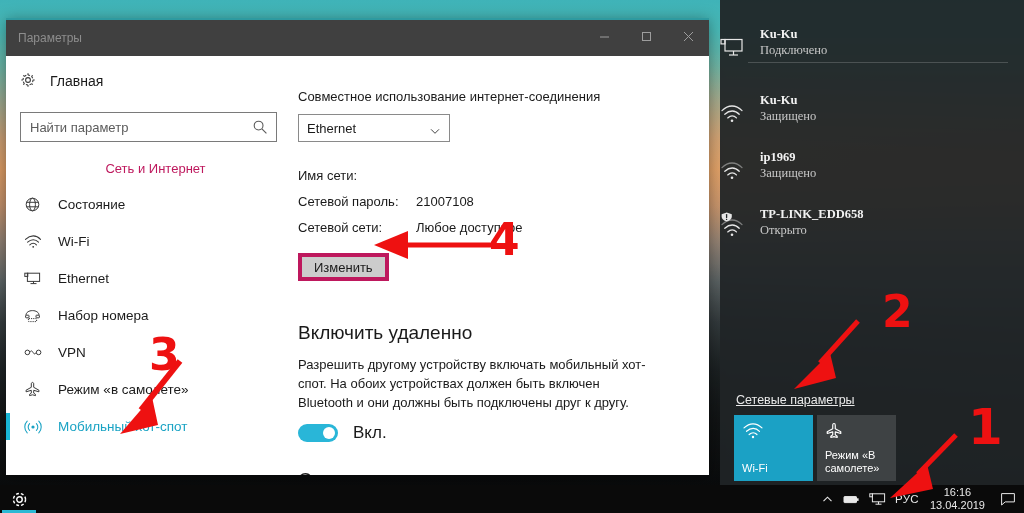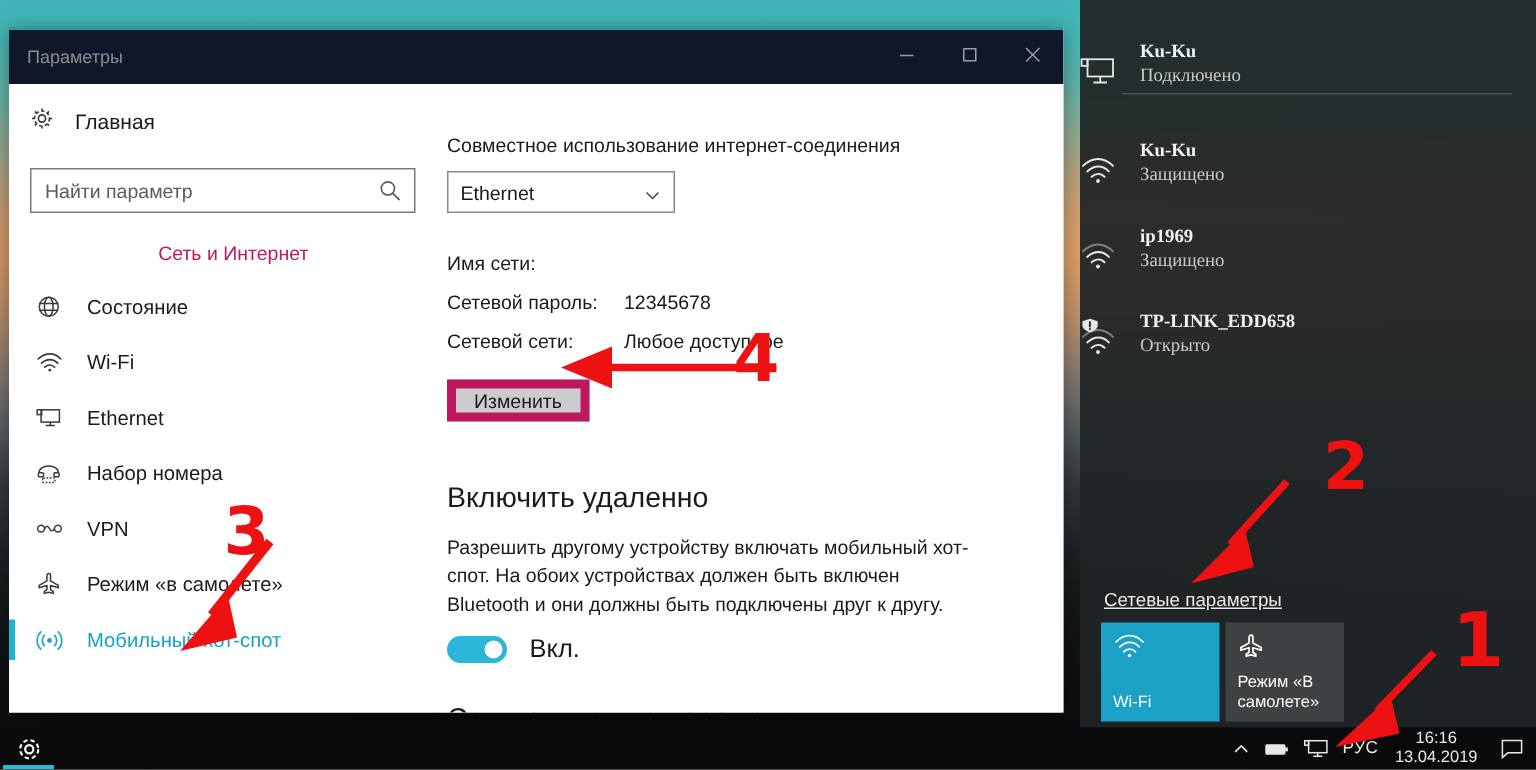--- a/index.html
+++ b/index.html
@@ -43,21 +43,21 @@
     left: 6px; top: 18px;
     width: 703px; height: 457px;
     background: #ffffff;
     border-top: 2px solid #2e9aa0;
     box-shadow: 0 2px 14px rgba(0,0,0,.38);
     overflow: hidden;
   }
   #title-bar {
     position: relative;
     height: 36px;
-    background: #0f172a;
+    background: #404040;
   }
   #title-bar .title {
     position: absolute; left: 12px; top: 11px;
     font-size: 12px; color: #8d8d8d;
   }
   .win-btns {
     position: absolute; right: 0; top: 0;
     display: flex; height: 32px;
   }
   .win-btn {
@@ -156,21 +156,21 @@
 
   #info-table { margin-top: 26px; }
   .info-row { display: flex; margin-bottom: 11px; }
   .info-row .k { width: 118px; font-size: 13px; color: #1a1a1a; }
   .info-row .v { font-size: 13px; color: #1a1a1a; }
 
   #edit-button {
     margin-top: 7px;
     min-width: 82px; height: 28px;
     background: #cccccc;
-    border: 6px solid #be185d;
+    border: 4px solid #be185d;
     font-family: "Liberation Sans", sans-serif;
     font-size: 13px; color: #1a1a1a;
     padding: 0 12px;
     cursor: default;
   }
 
   .h2 {
     font-size: 19px; color: #1a1a1a;
     font-weight: 400;
     margin-top: 41px;
@@ -445,21 +445,21 @@
             </svg>
         </span>
       </div>
 
       <div id="info-table">
         <div class="info-row">
           <span class="k">Имя сети:</span>
         </div>
         <div class="info-row">
           <span class="k">Сетевой пароль:</span>
-          <span class="v">12345678</span>
+          <span class="v">21007108</span>
         </div>
         <div class="info-row">
           <span class="k">Сетевой сети:</span>
           <span class="v">Любое доступное</span>
         </div>
       </div>
 
       <button id="edit-button">Изменить</button>
 
       <div class="h2">Включить удаленно</div>

